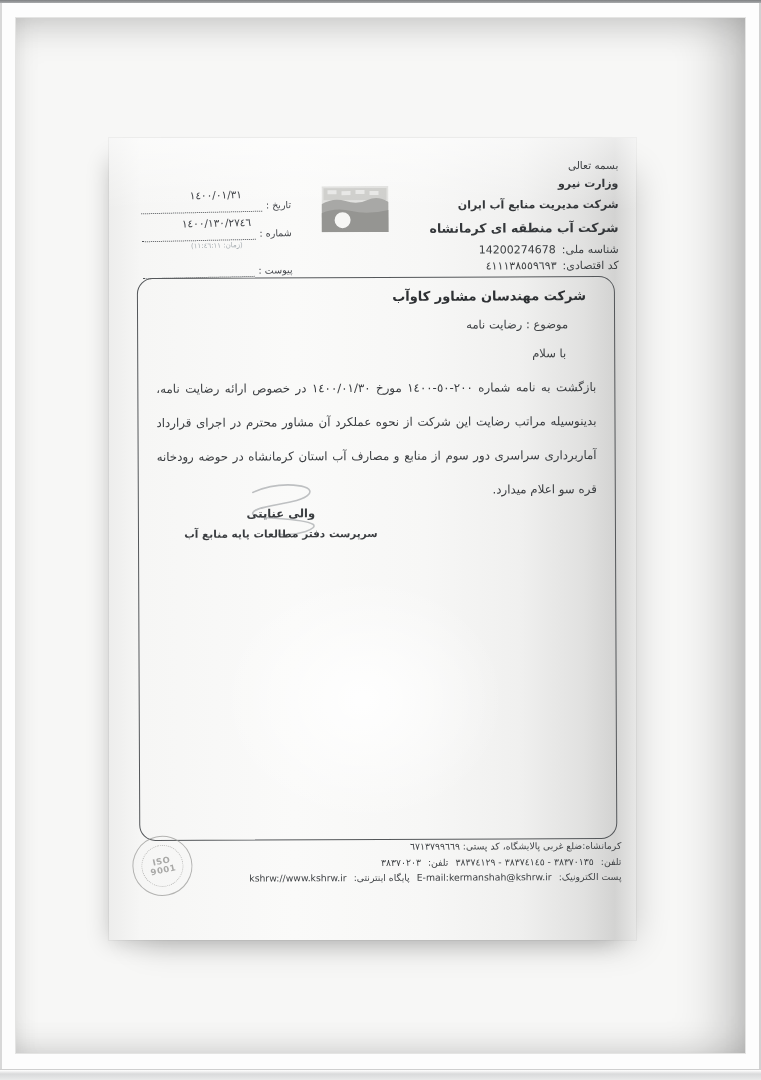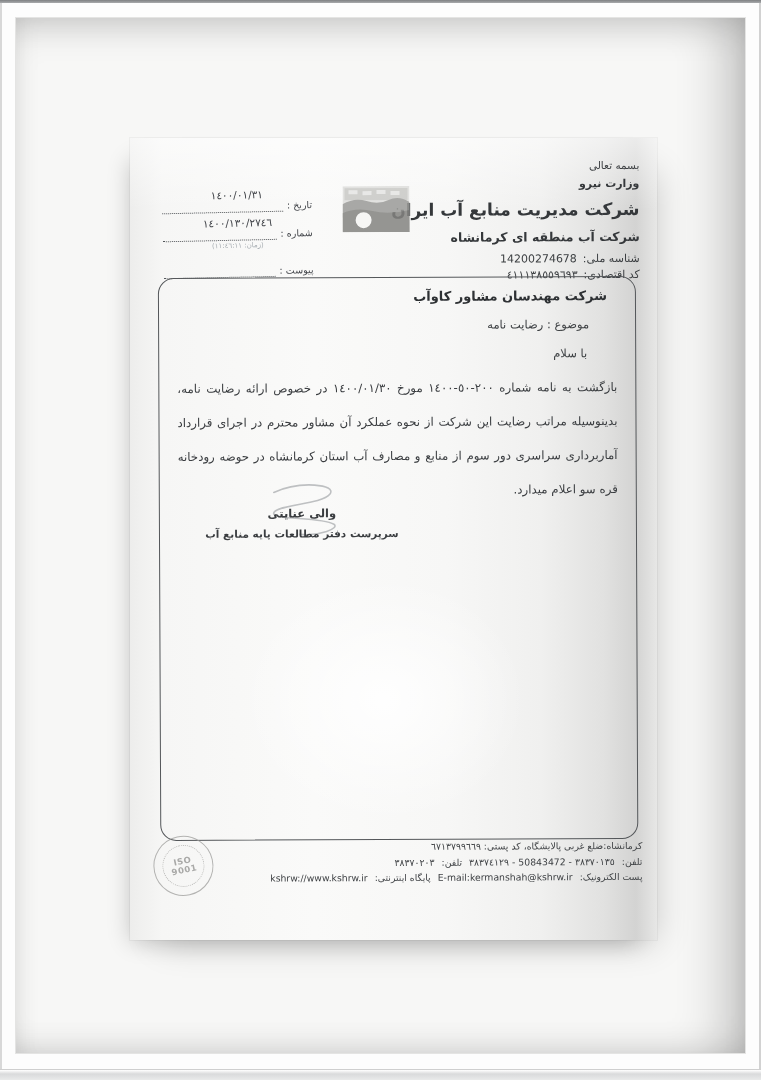--- a/index.html
+++ b/index.html
@@ -16,35 +16,35 @@
 
   .matte{position:absolute;left:15px;top:17px;right:15px;bottom:26px;
     background:#f7f7f6;border:1px solid #e4e4e3;
     box-shadow:
       inset 0 24px 38px -18px rgba(0,0,0,.17),
       inset -38px 0 52px -22px rgba(0,0,0,.24),
       inset 0 -22px 34px -22px rgba(0,0,0,.13),
       inset 20px 0 30px -22px rgba(0,0,0,.08);}
 
   
-  .document{position:absolute;left:130px;top:138px;width:527px;height:802px;
+  .document{position:absolute;left:109px;top:138px;width:527px;height:802px;
     direction:rtl;color:#3d4043;
     background:
       radial-gradient(230px 200px at 48% 70%, rgba(255,255,255,.9), rgba(255,255,255,0) 62%),
       linear-gradient(180deg, rgba(255,255,255,.55), rgba(255,255,255,0) 9%),
       linear-gradient(90deg,#ededec 0%,#f6f6f5 6%,#fafaf9 35%,#f7f7f6 60%,#f0f0ef 78%,#e1e1e0 90%,#d3d3d2 96%,#e7e7e6 100%);
     box-shadow:-10px 12px 22px -10px rgba(0,0,0,.20), 14px 18px 34px -16px rgba(0,0,0,.20),
       0 0 0 1px rgba(0,0,0,.04);}
   .scan{position:absolute;inset:0;transform:rotate(-0.25deg);}
 
   
   .org-block{position:absolute;top:21px;right:16px;text-align:right;line-height:1.5;}
   .org-basmala{font-size:10.5px;margin-bottom:2px;}
   .org-ministry{font-size:11px;font-weight:600;margin-bottom:5px;color:#35383b;}
-  .org-parent{font-size:17px;font-weight:600;margin-bottom:5px;color:#35383b;}
+  .org-parent{font-size:11px;font-weight:600;margin-bottom:5px;color:#35383b;}
   .org-company{font-size:12.5px;font-weight:600;margin-bottom:4px;color:#35383b;}
   .org-id{font-size:11px;letter-spacing:.5px;}
   .org-id .lbl{margin-left:6px;}
 
   
   .logo{position:absolute;top:48px;left:214px;width:67px;height:46px;opacity:.85;}
 
   
   .meta{position:absolute;top:50px;left:34px;width:150px;transform:rotate(-1deg);color:#42454a;}
   .meta .value{text-align:center;font-size:10.5px;letter-spacing:1.5px;}
@@ -153,21 +153,21 @@
       <div class="iso-badge">
         <div class="iso-inner">
           <span>ISO</span>
           <span>9001</span>
         </div>
       </div>
 
       <div class="footer-text">
         <div>کرمانشاه:ضلع غربی پالایشگاه، کد پستی: ٦٧١٣٧٩٩٦٦٩</div>
         <div>
-          <span class="seg">تلفن:</span><span class="seg">٣٨٣٧٠١٣٥ - 50843472 - ٣٨٣٧٤١٢٩</span><span class="seg">تلفن:</span><span>٣٨٣٧٠٢٠٣</span>
+          <span class="seg">تلفن:</span><span class="seg">٣٨٣٧٠١٣٥ - ٣٨٣٧٤١٤٥ - ٣٨٣٧٤١٢٩</span><span class="seg">تلفن:</span><span>٣٨٣٧٠٢٠٣</span>
         </div>
         <div>
           <span class="seg">پست الکترونیک:</span><span class="seg latin">E-mail:kermanshah@kshrw.ir</span><span class="seg">پایگاه اینترنتی:</span><span class="latin">kshrw://www.kshrw.ir</span>
         </div>
       </div>
 
     </div>
   </div>
 </div>
 

